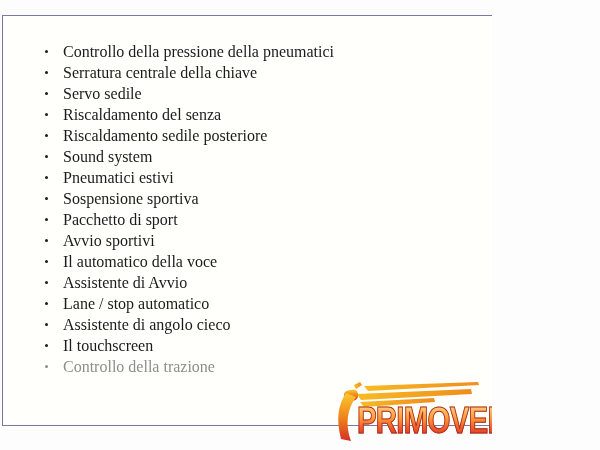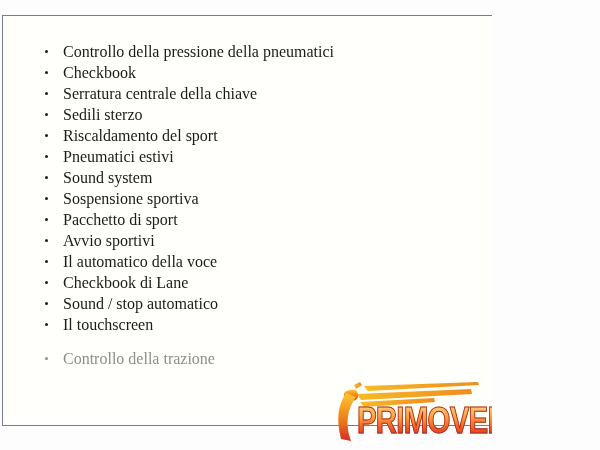--- a/index.html
+++ b/index.html
@@ -45,21 +45,20 @@
     position: absolute;
     left: 2px;
     top: 9px;
     width: 3px;
     height: 3px;
     border-radius: 50%;
     background: currentColor;
   }
   ul.feature-list li.muted {
     color: var(--muted-color, #8d8d8d);
-    margin-top: 13px;
   }
   .logo {
     position: absolute;
     left: 330px;
     top: 381px;
     width: 300px;
     height: 66px;
     z-index: 5;
   }
   .logo-icon {
@@ -102,32 +101,33 @@
   .stopE { stop-color: var(--icon-swoosh-bottom, #d22f27); }
 </style>
 </head>
 <body>
 
 <div class="canvas">
 
   <div class="panel">
     <ul class="feature-list">
         <li>Controllo della pressione della pneumatici</li>
-        <li>Checkbook</li>
         <li>Serratura centrale della chiave</li>
-        <li>Sedili sterzo</li>
-        <li>Riscaldamento del sport</li>
+        <li>Servo sedile</li>
+        <li>Riscaldamento del senza</li>
+        <li>Riscaldamento sedile posteriore</li>
+        <li>Sound system</li>
         <li>Pneumatici estivi</li>
-        <li>Sound system</li>
         <li>Sospensione sportiva</li>
         <li>Pacchetto di sport</li>
         <li>Avvio sportivi</li>
         <li>Il automatico della voce</li>
-        <li>Checkbook di Lane</li>
-        <li>Sound / stop automatico</li>
+        <li>Assistente di Avvio</li>
+        <li>Lane / stop automatico</li>
+        <li>Assistente di angolo cieco</li>
         <li>Il touchscreen</li>
         <li class="muted">Controllo della trazione</li>
       </ul>
   </div>
 
   <div class="logo">
     <svg class="logo-icon" width="150" height="64" viewBox="0 0 150 64" xmlns="http://www.w3.org/2000/svg">
       <defs>
         <linearGradient id="lgH" x1="0" y1="0" x2="1" y2="0">
           <stop offset="0" class="stopA"></stop>

